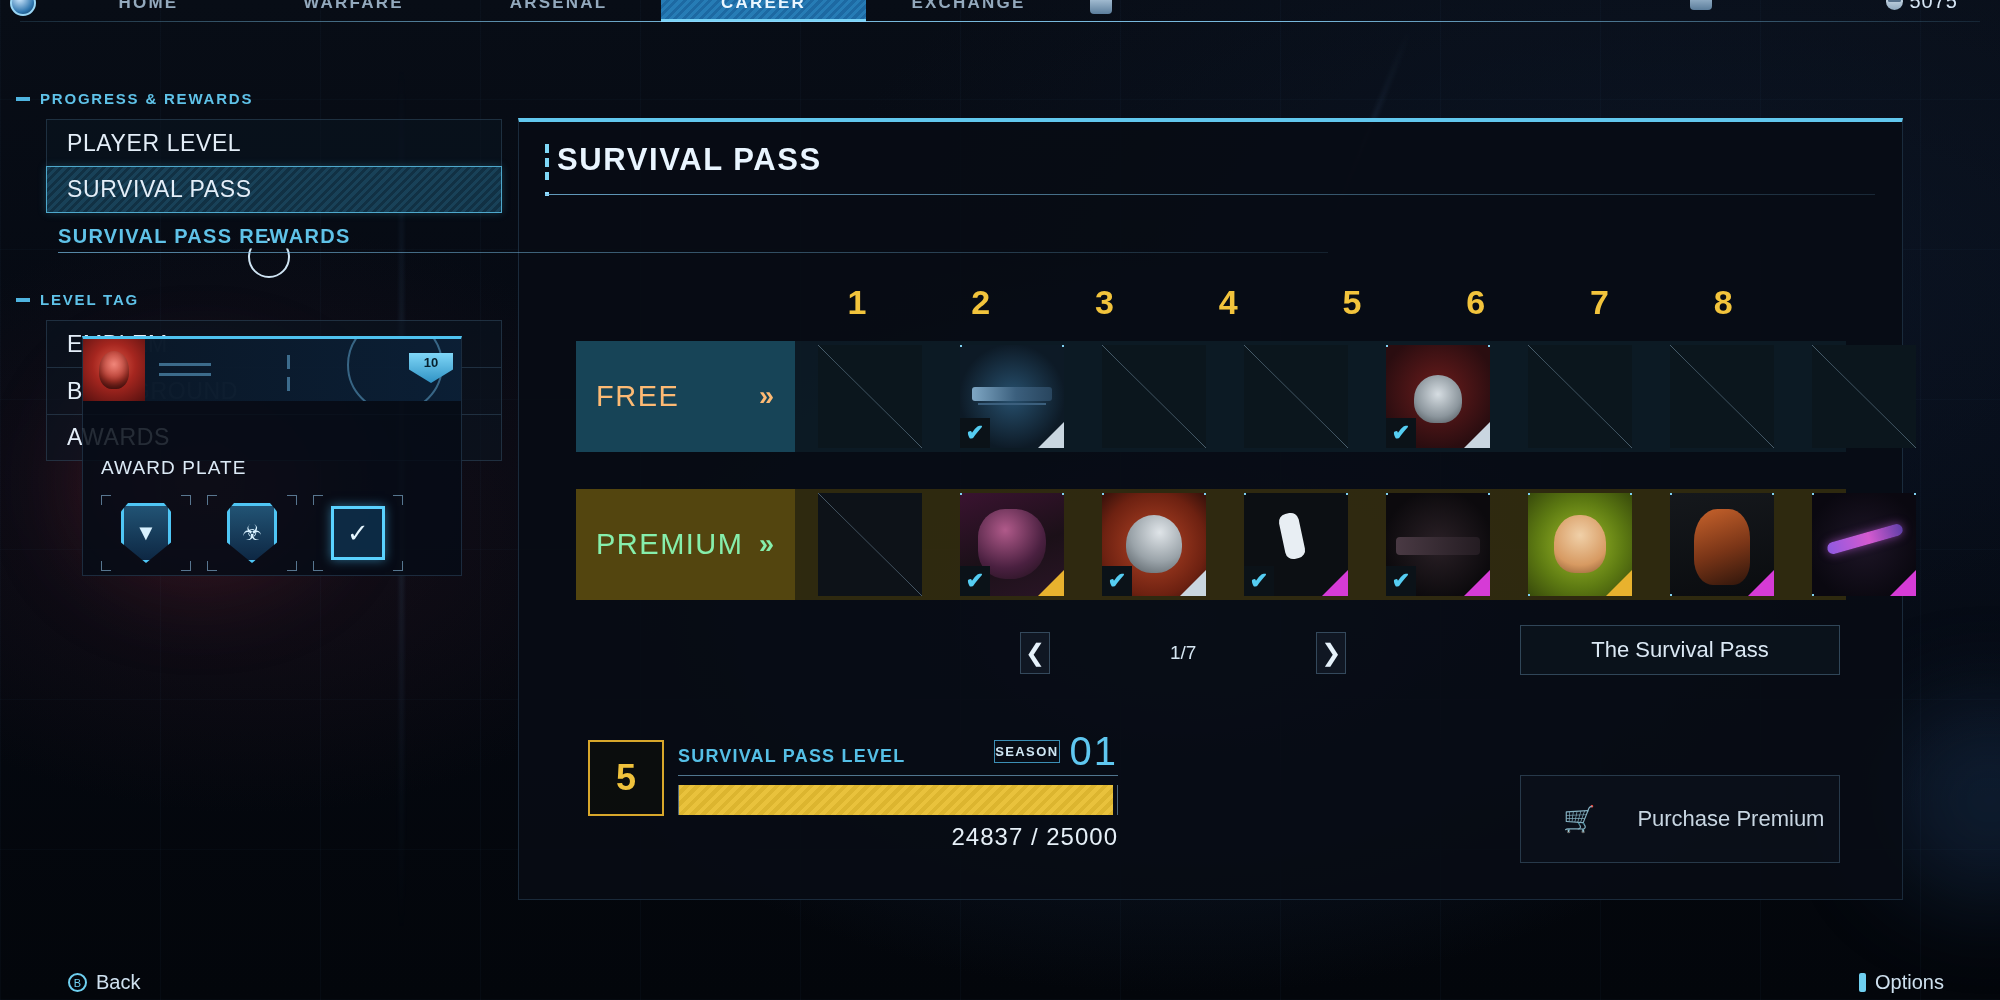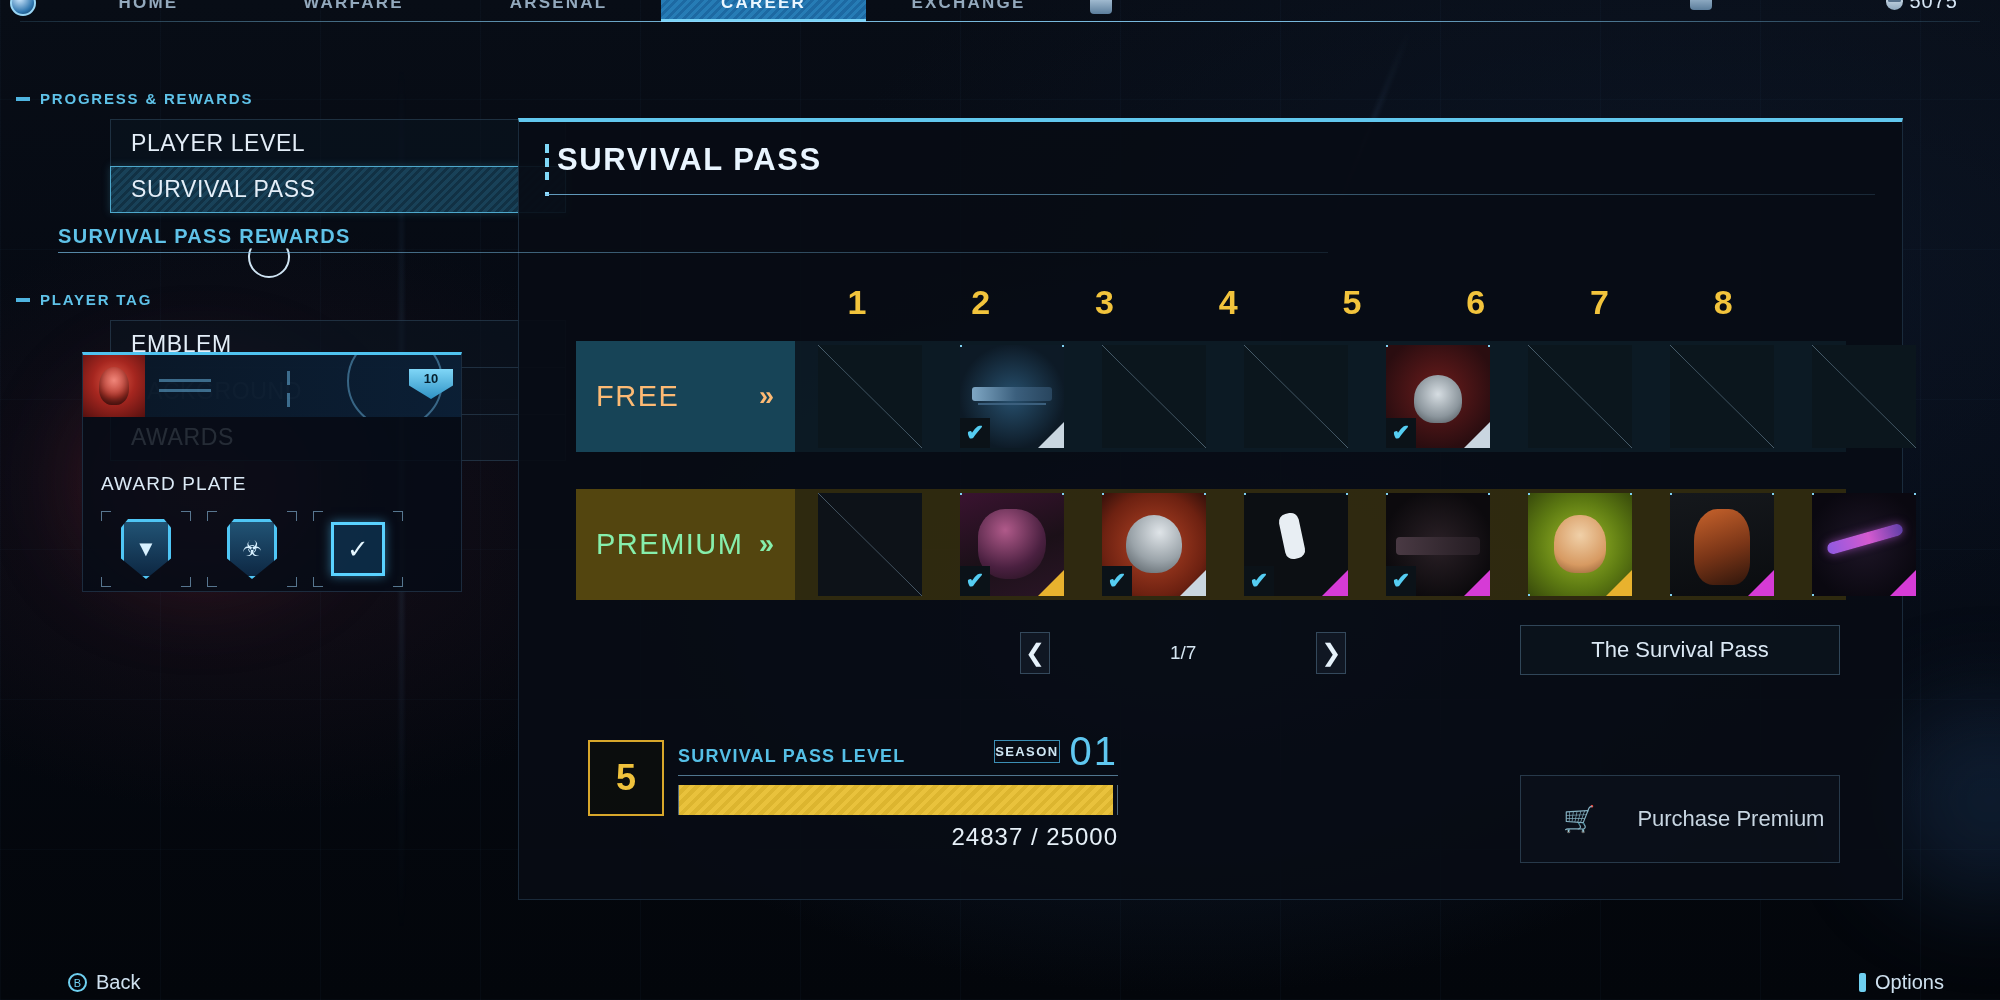--- a/index.html
+++ b/index.html
@@ -82,21 +82,21 @@
   }
 
   
   .sidebar { position: absolute; left: 0; top: 90px; width: 470px; height: 620px; }
   .group-head {
     display: flex; align-items: center; gap: 10px;
     color: #5fc2e8; font-size: 15px; font-weight: bold; letter-spacing: 1.8px;
     margin-left: 16px;
   }
   .group-dash { width: 14px; height: 4px; background: #4fb4e0; display: inline-block; }
-  .menu { margin-top: 12px; margin-left: 110px; width: 456px; }
+  .menu { margin-top: 12px; margin-left: 46px; width: 456px; }
   .menu-item {
     height: 47px; display: flex; align-items: center;
     padding-left: 20px;
     color: #e4eef8; font-size: 23px; letter-spacing: 0.6px;
     background: rgba(10,20,32,0.58);
     border: 1px solid rgba(110,160,195,0.22);
     border-bottom: none;
   }
   .menu-item:last-child { border-bottom: 1px solid rgba(110,160,195,0.22); }
   .menu-item.selected {
@@ -110,21 +110,21 @@
     border: 2px solid #cfe4f3;
     clip-path: polygon(0 30%, 100% 30%, 100% 100%, 0 100%);
   }
   .reticle-dot {
     position: absolute; left: 267px; top: 148px; width: 3px; height: 3px;
     background: #cfe4f3; border-radius: 50%;
   }
 
   
   .player-card {
-    position: absolute; left: 82px; top: 352px; width: 380px; height: 240px;
+    position: absolute; left: 82px; top: 336px; width: 380px; height: 240px;
     background: rgba(6,12,22,0.86);
     border: 1px solid rgba(90,140,180,0.25);
     border-top: 3px solid #4fc3f0;
   }
   .pc-top { position: relative; height: 62px; display: flex; align-items: stretch;
     background: linear-gradient(90deg, rgba(10,24,40,0.9), rgba(12,34,58,0.85)); overflow: hidden; }
   .pc-avatar {
     width: 62px; height: 62px; flex: none;
     background: radial-gradient(circle at 50% 42%, #e05a48 0%, #a5261f 45%, #55100f 100%);
     position: relative;
@@ -400,21 +400,21 @@
     <div class="menu">
       <div class="menu-item">PLAYER LEVEL</div>
       <div class="menu-item selected">SURVIVAL PASS</div>
     </div>
 
     <div class="reticle"></div>
     <div class="reticle-dot"></div>
 
     <div class="group-head" style="margin-top:78px;">
       <span class="group-dash"></span>
-      <span>PLAYER TAG</span>
+      <span>LEVEL TAG</span>
     </div>
     <div class="menu">
       <div class="menu-item">EMBLEM</div>
       <div class="menu-item">BACKGROUND</div>
       <div class="menu-item">AWARDS</div>
     </div>
   </div>
 
   <div class="player-card">
     <div class="pc-top">

